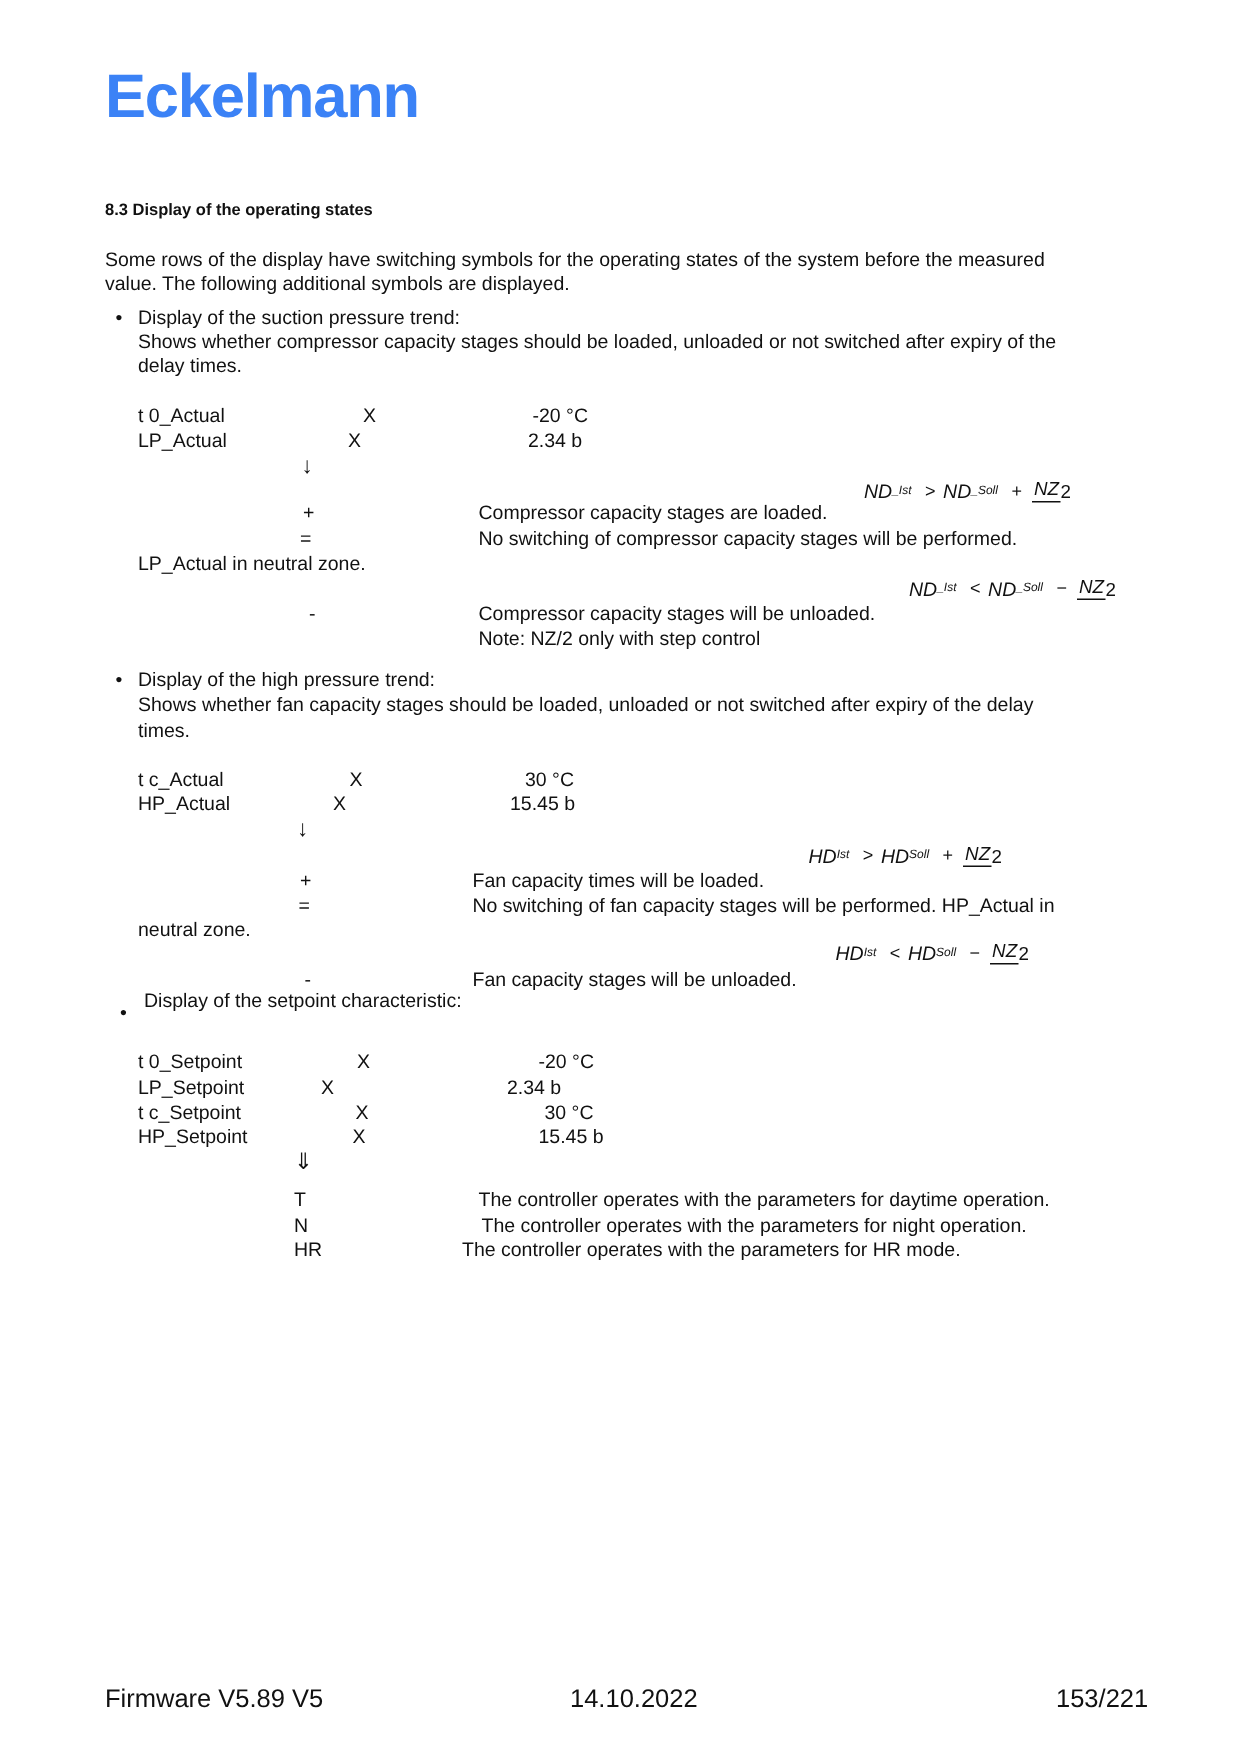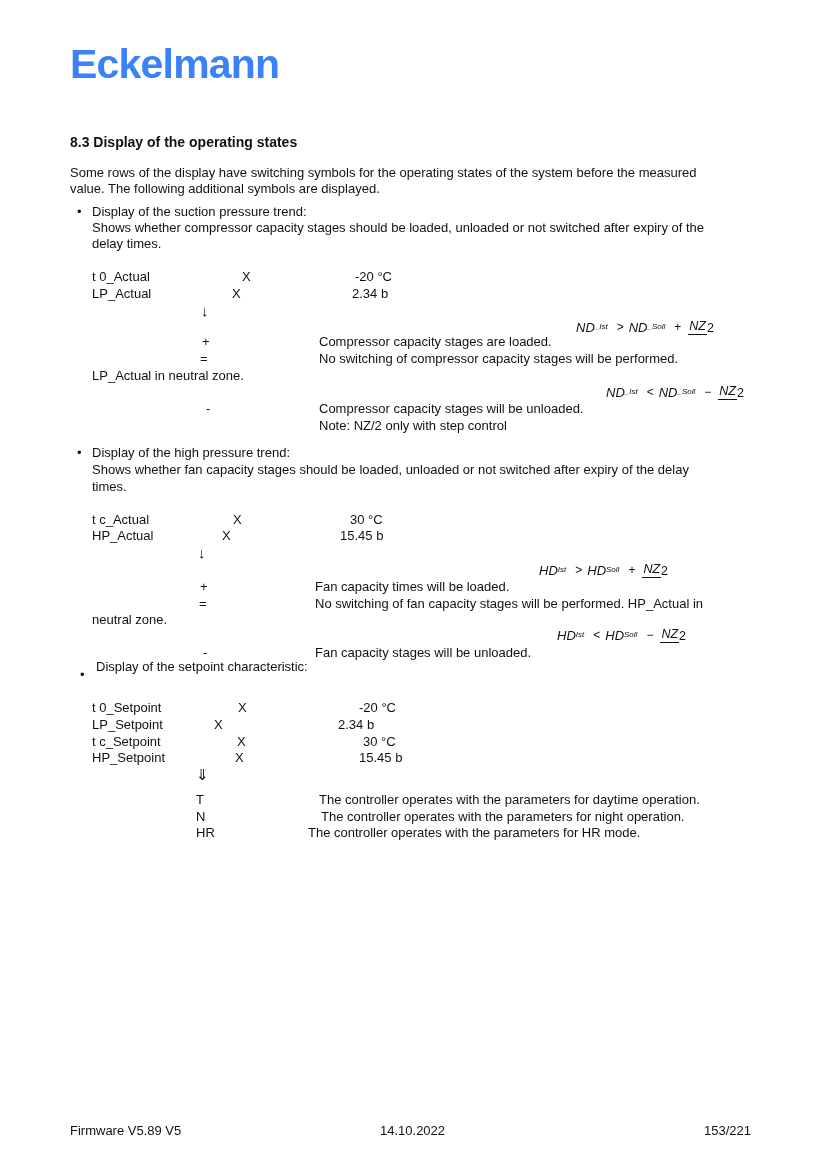--- a/index.html
+++ b/index.html
@@ -1,30 +1,30 @@
 <!DOCTYPE html>
 <html><head>
 <meta charset="utf-8">
 <style>
   html, body { margin: 0; padding: 0; background: #ffffff; }
   body { width: 827px; height: 1169px; position: relative; overflow: hidden;
          font-family: "Liberation Sans", sans-serif; color: #111; font-size: 13px; }
   .abs { position: absolute; white-space: nowrap; line-height: 1; }
   .logo { left: 70px; top: 44px; font-size: 41px; font-weight: bold; color: #3b82f6; letter-spacing: -0.8px; }
-  .h2 { left: 70px; top: 135px; font-size: 14px; font-weight: bold; }
+  .h2 { left: 70px; top: 135px; font-size: 11px; font-weight: bold; }
   .p { font-size: 13px; }
   .bullet { font-size: 13px; }
   .math { font-family: "Liberation Sans", sans-serif; font-style: italic; font-size: 13px; display: flex; align-items: center; }
   .math .sub { font-size: 8px; position: relative; top: 0; margin-right: 4px; text-align: right; }
   .math .op { font-style: normal; margin: 0 5px; font-size: 12px; }
   .frac { display: inline-flex; align-items: center; margin-left: 2px; }
   .frac .num { border-bottom: 1px solid #111; padding: 0 1px 1px; font-size: 12.5px; }
   .frac .den { font-style: normal; font-size: 12.5px; padding-top: 1px; }
   .arrow { font-size: 15px; }
-  .footer { top: 1124px; font-size: 13px; }
+  .footer { top: 1124px; font-size: 17px; }
 </style>
 </head>
 <body>
 
 <div class="abs logo">Eckelmann</div>
 
 <div class="abs h2">8.3  Display of the operating states</div>
 <div class="abs p" style="left:70px;top:166px;">Some rows of the display have switching symbols for the operating states of the system before the measured</div>
 <div class="abs p" style="left:70px;top:182px;">value. The following additional symbols are displayed.</div>
 

